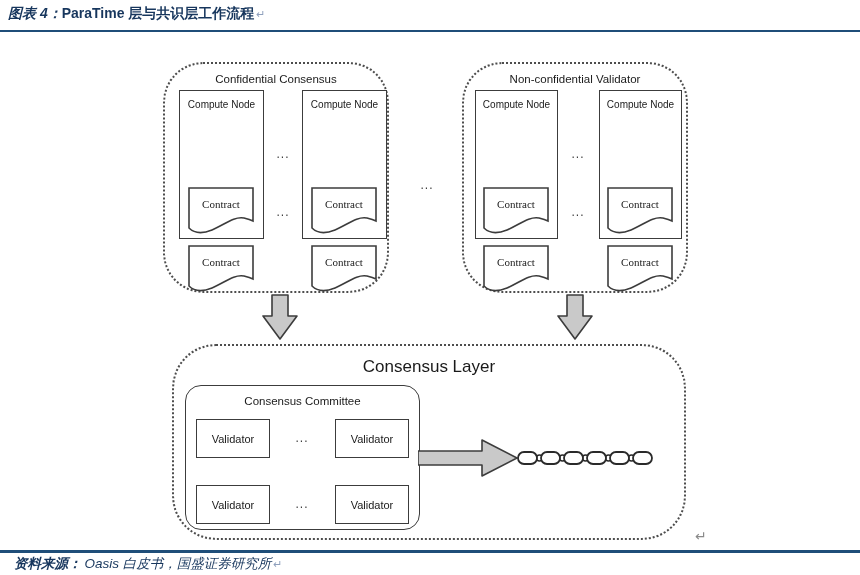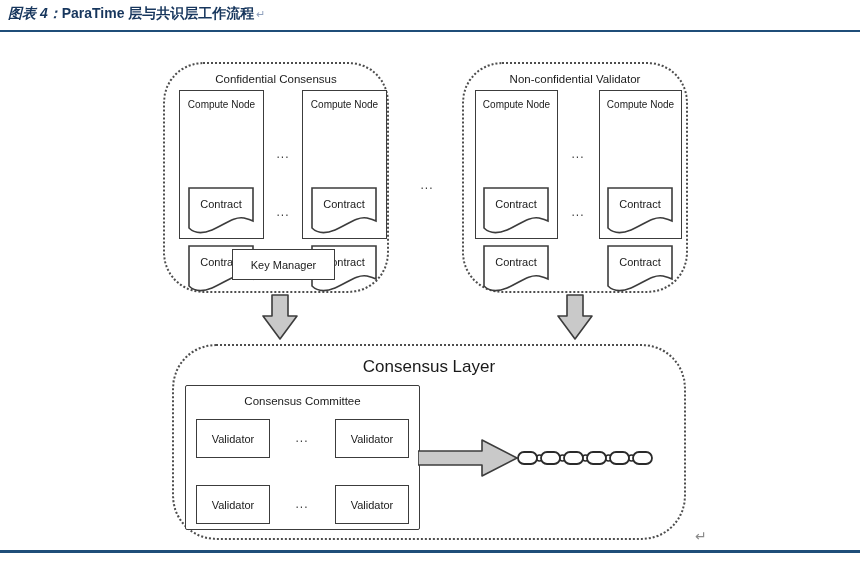--- a/index.html
+++ b/index.html
@@ -17,24 +17,24 @@
   .fig-footer{position:absolute;left:14px;top:555px;color:#17365D;font-size:13.5px;font-style:italic;white-space:nowrap;}
   .fig-footer .src-label{font-weight:bold;margin-right:3px;}
 
   .dashed-box{position:absolute;border:2px dotted #4d4d4d;border-radius:40px;background:#fff;box-sizing:border-box;}
   .solid-box{position:absolute;border:1.6px solid #3c3c3c;background:#fff;box-sizing:border-box;
              display:flex;align-items:center;justify-content:center;font-size:11px;color:#1a1a1a;}
   .box-label{position:absolute;left:0;width:100%;text-align:center;color:#1a1a1a;}
   .pt-title{top:9px;font-size:11.5px;}
   .cn-label{top:8px;font-size:10px;}
   .dots{position:absolute;color:#3a3a3a;font-size:12px;letter-spacing:1px;text-align:center;line-height:12px;}
-  .contract{position:absolute;width:66px;height:48px;}
+  .contract{position:absolute;width:66px;height:48px;font-family:Liberation Serif, serif;}
   .contract svg{position:absolute;left:0;top:0;}
   .contract .c-label{position:absolute;top:11px;left:0;width:100%;text-align:center;font-size:11px;color:#1a1a1a;}
-  .committee{position:absolute;border:1.6px solid #3c3c3c;border-radius:2px;background:#fff;box-sizing:border-box;}
+  .committee{position:absolute;border:1.6px solid #3c3c3c;border-radius:16px;background:#fff;box-sizing:border-box;}
   .cc-title{top:9px;font-size:11.5px;}
   .cl-title{top:11px;font-size:17px;}
   .abs-svg{position:absolute;}
   .diag-ret{position:absolute;color:#8a8a8a;font-size:14px;}
 </style>
 </head>
 <body>
 
 <div class="page">
 
@@ -74,23 +74,20 @@
       </svg>
       <span class="c-label">Contract</span>
     </div>
     <div class="contract" style="left:146px;top:181px;">
       <svg width="66" height="48" viewBox="0 0 66 48">
         <path d="M1,1 L65,1 L65,34 C 63,33 60,32 56,31 C 46,29 36,38 24,43 C 14,47 6,46 1,41 Z" fill="#fff" stroke="#3c3c3c" stroke-width="1.6"></path>
       </svg>
       <span class="c-label">Contract</span>
     </div>
 
-    <div class="solid-box" style="left:67px;top:185px;width:103px;height:31px;">
-      <span>Key Manager</span>
-    </div>
   </div>
 
   <div class="dots" style="left:413px;top:179px;width:28px;">...</div>
 
   <div class="dashed-box" style="left:462px;top:62px;width:226px;height:231px;">
     <div class="box-label pt-title">Non-confidential Validator</div>
 
     <div class="solid-box" style="left:11px;top:26px;width:83px;height:149px;align-items:flex-start;">
       <div class="box-label cn-label">Compute Node</div>
     </div>
@@ -172,14 +169,17 @@
     <rect x="25" y="8" width="19" height="12" rx="6" fill="#fff" stroke="#2a2a2a" stroke-width="1.8"></rect>
     <rect x="48" y="8" width="19" height="12" rx="6" fill="#fff" stroke="#2a2a2a" stroke-width="1.8"></rect>
     <rect x="71" y="8" width="19" height="12" rx="6" fill="#fff" stroke="#2a2a2a" stroke-width="1.8"></rect>
     <rect x="94" y="8" width="19" height="12" rx="6" fill="#fff" stroke="#2a2a2a" stroke-width="1.8"></rect>
     <rect x="117" y="8" width="19" height="12" rx="6" fill="#fff" stroke="#2a2a2a" stroke-width="1.8"></rect>
   </svg>
 
   <div class="diag-ret" style="left:695px;top:528px;">↵</div>
 
   <div class="rule rule-bottom"></div>
+  <div class="fig-footer">
+    <span class="src-label">资料来源：</span><span>Oasis 白皮书，国盛证券研究所</span><span class="ret-mark">↵</span>
+  </div>
 
 </div>
 
 </body></html>

